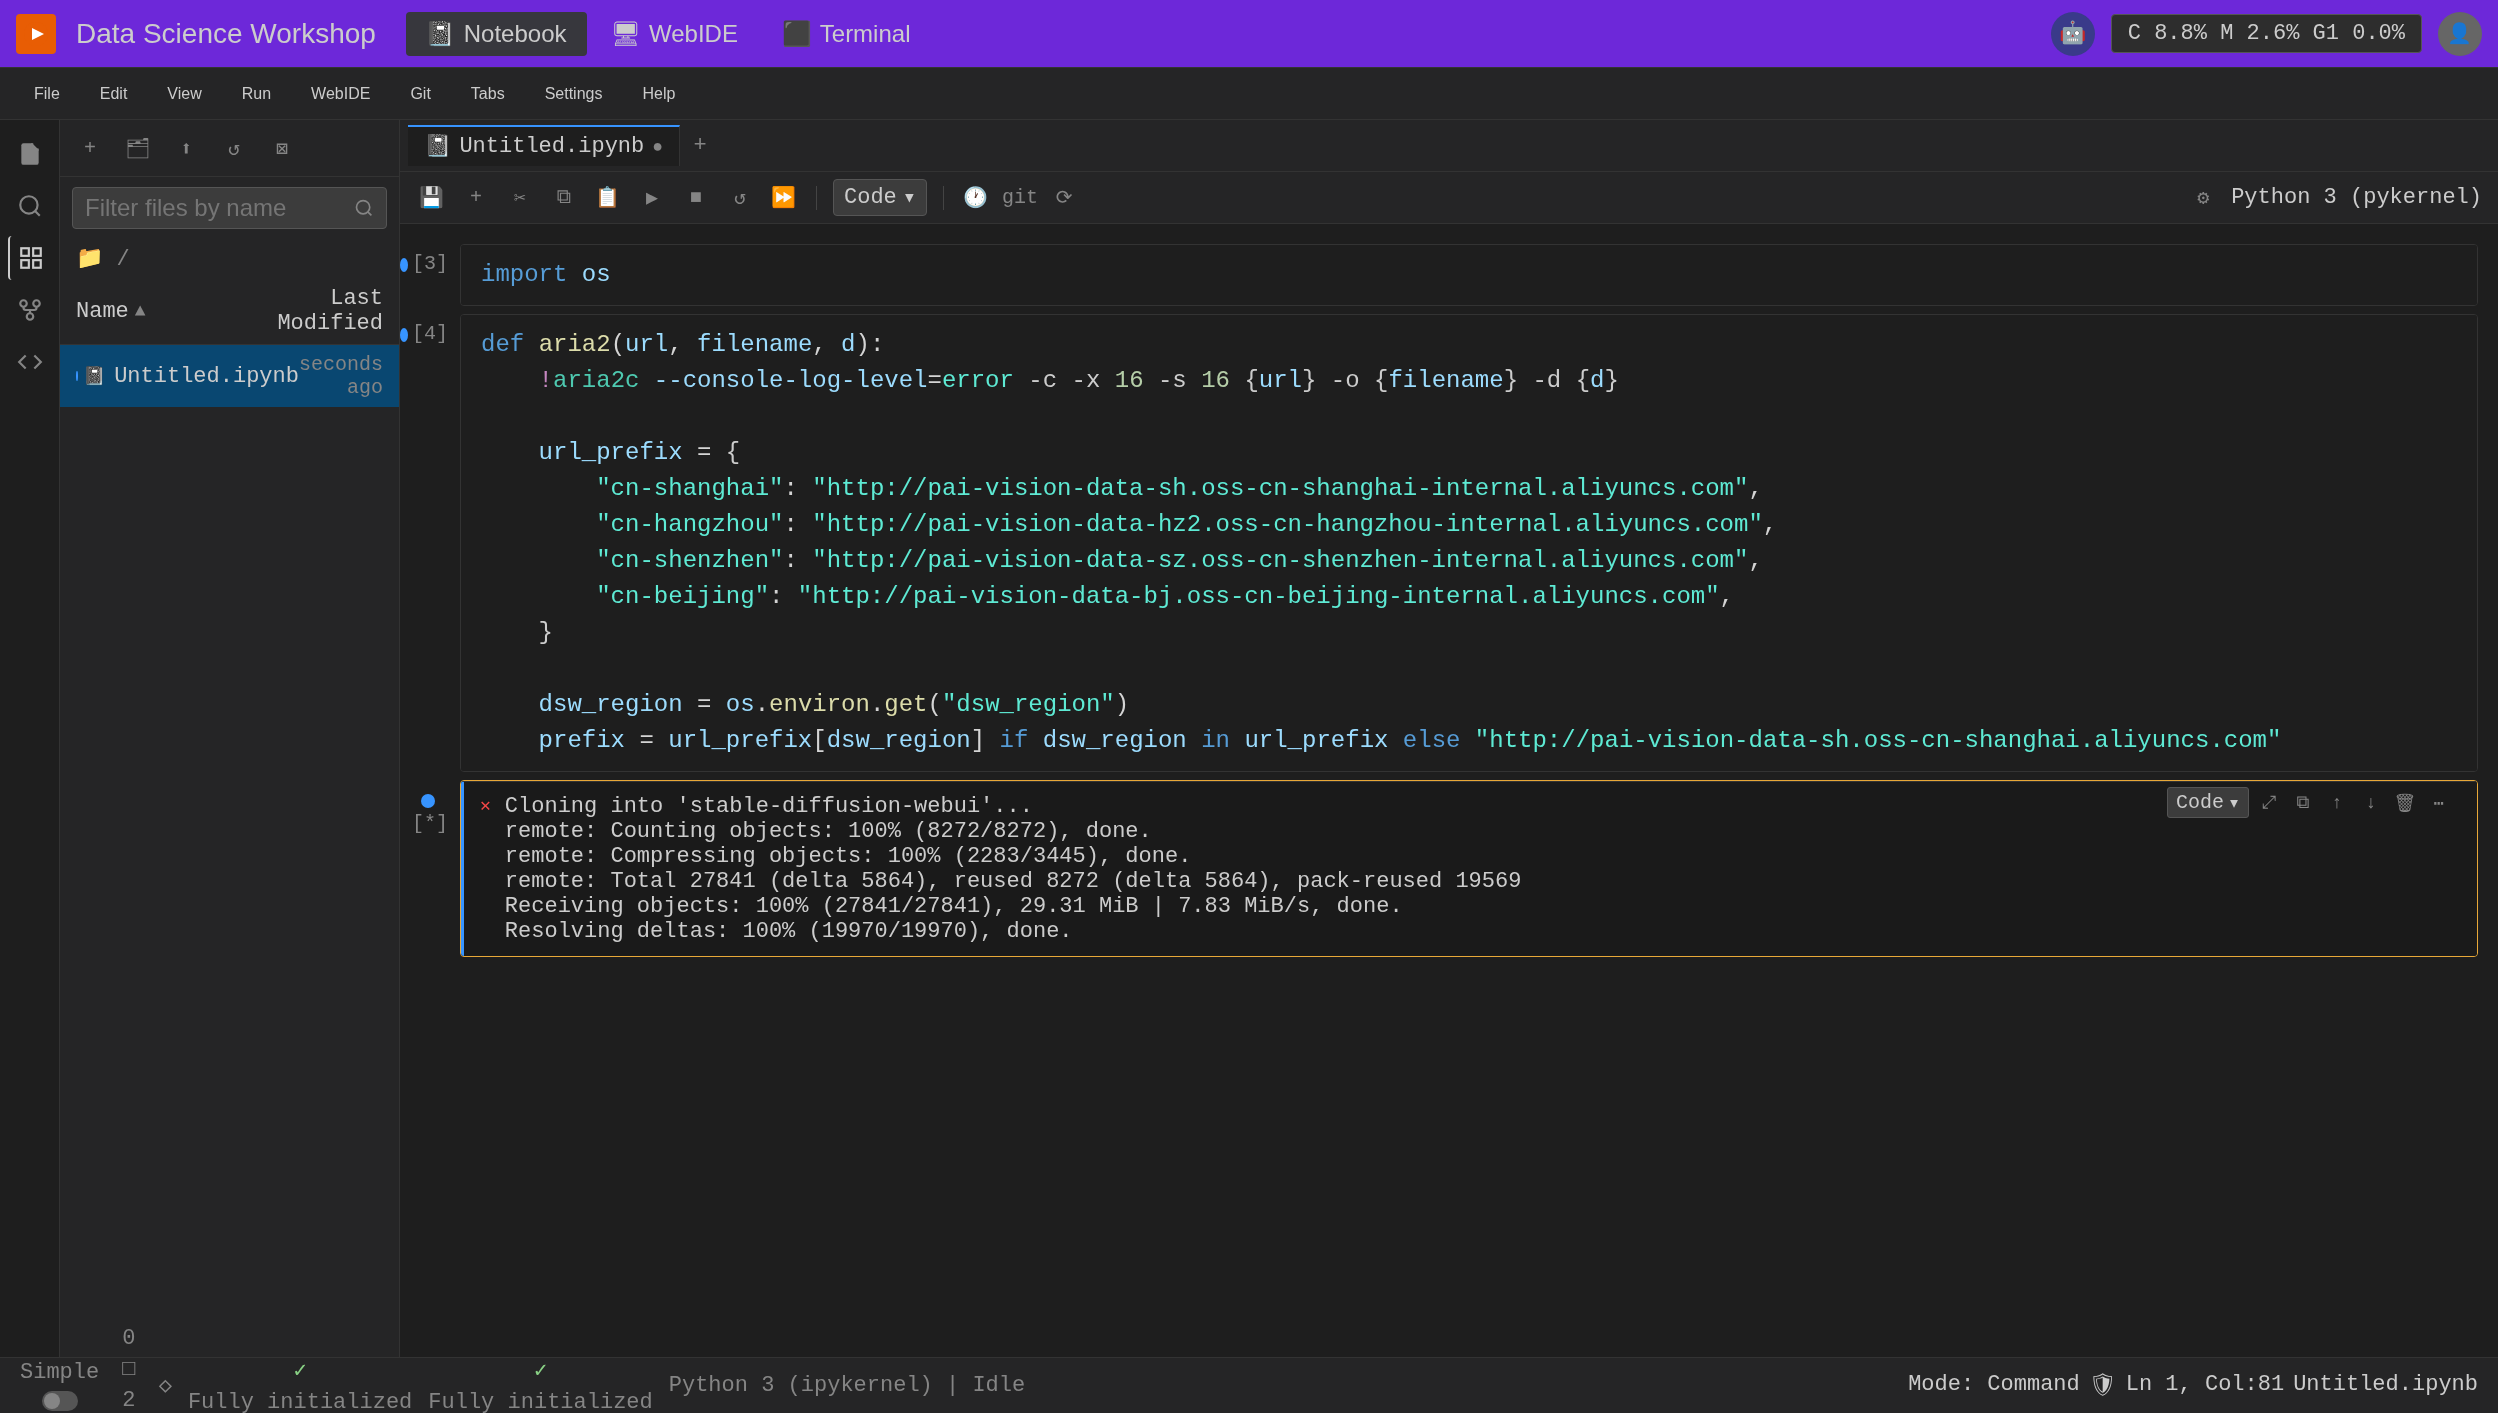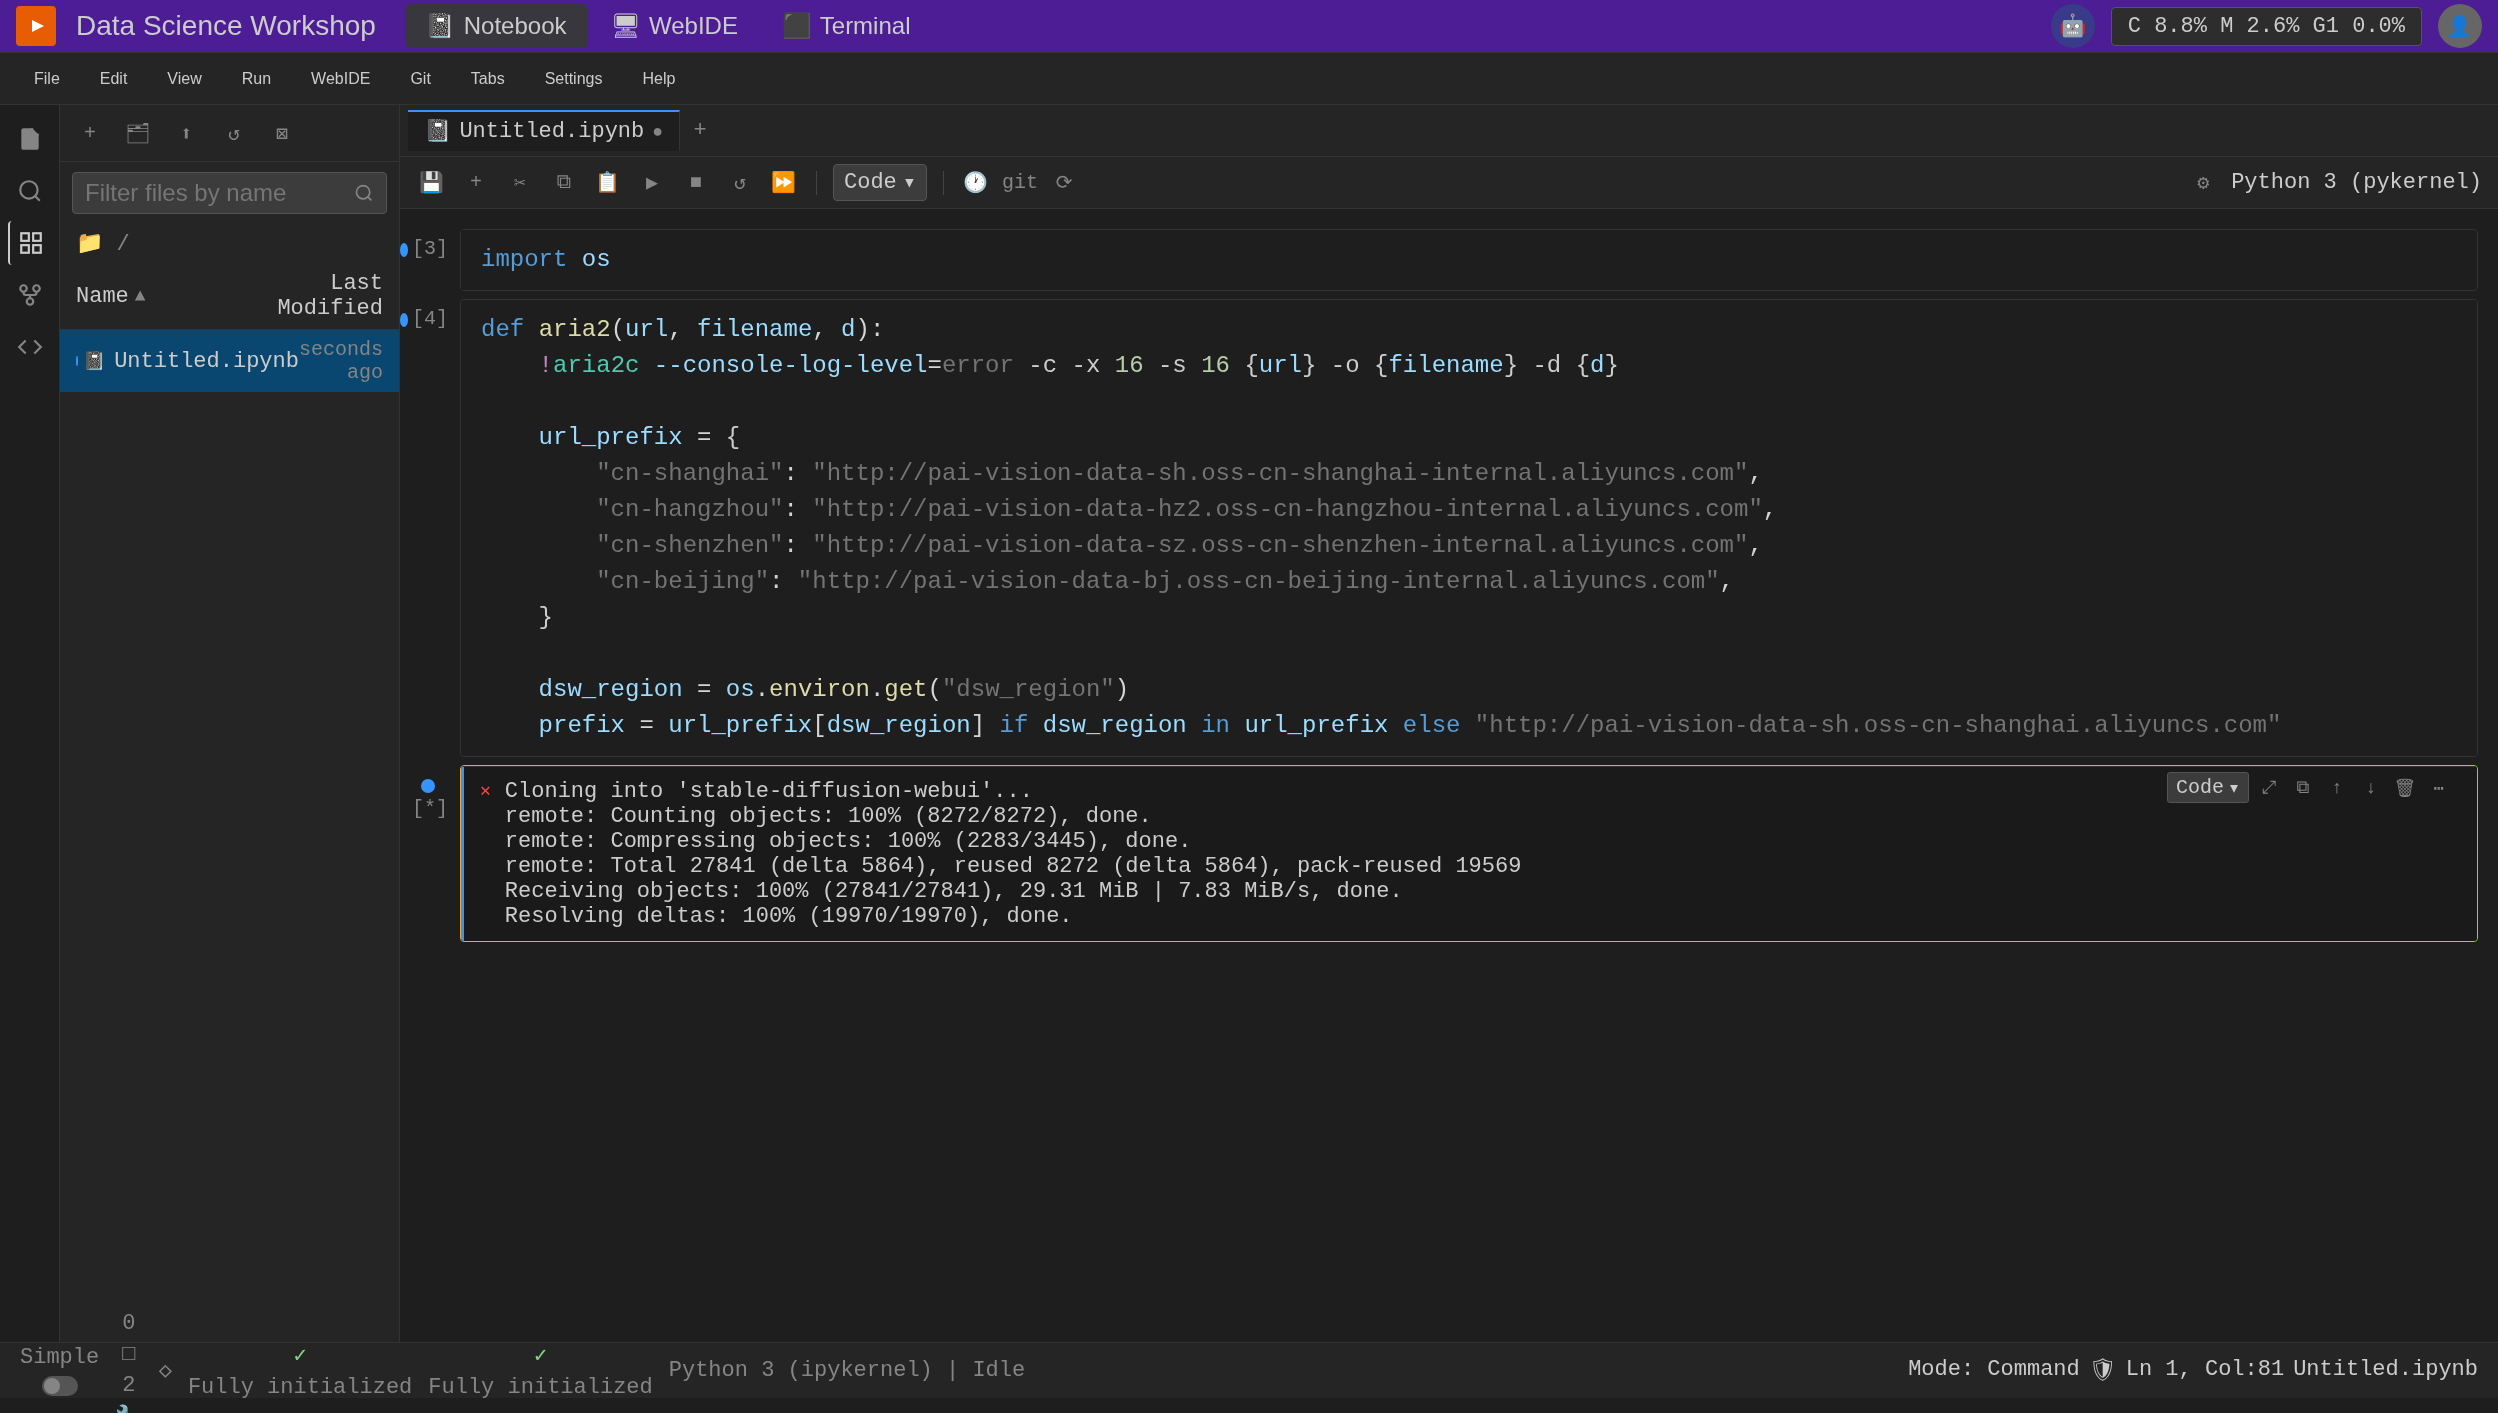--- a/index.html
+++ b/index.html
@@ -10,22 +10,22 @@
       width: 2498px;
       height: 1413px;
       overflow: hidden;
       font-size: 24px;
     }
 
     
     .top-bar {
       display: flex;
       align-items: center;
-      background: #4c1d95;
-      height: 53px;
+      background: #6d28d9;
+      height: 68px;
       border-bottom: 1px solid #333;
       padding: 16px 16px;
       gap: 20px;
     }
     .app-logo {
       width: 40px;
       height: 40px;
       background: #e85d04;
       border-radius: 4px;
       display: flex;
@@ -387,21 +387,21 @@
       background: #1a1a1a;
       padding: 12px 20px;
       border-top: 1px solid #333;
       font-size: 22px;
       color: #cccccc;
     }
 
     
     .kw { color: #569cd6; text-align: right; }
     .fn { color: #dcdcaa; }
-    .str { color: #737373; }
+    .str { color: #5eead4; }
     .num { color: #b5cea8; }
     .var { color: #9cdcfe; }
     .op { color: #d4d4d4; }
     .punc { color: #d4d4d4; }
     .bash-cmd { color: #4ec9b0; }
     .url-text { color: #3794ff; text-decoration: underline; }
 
     code {
       font-family: 'Consolas', 'Monaco', 'Courier New', monospace;
       font-size: 24px;

